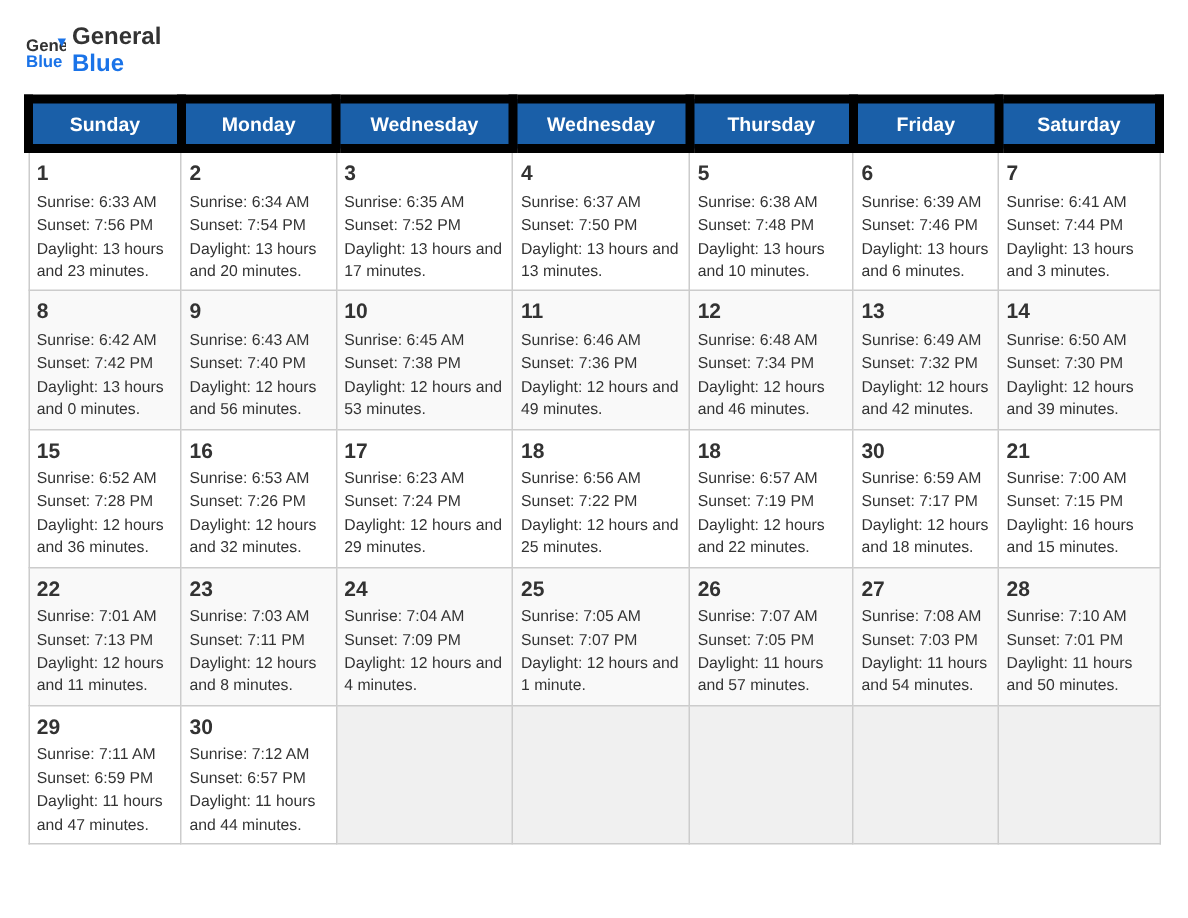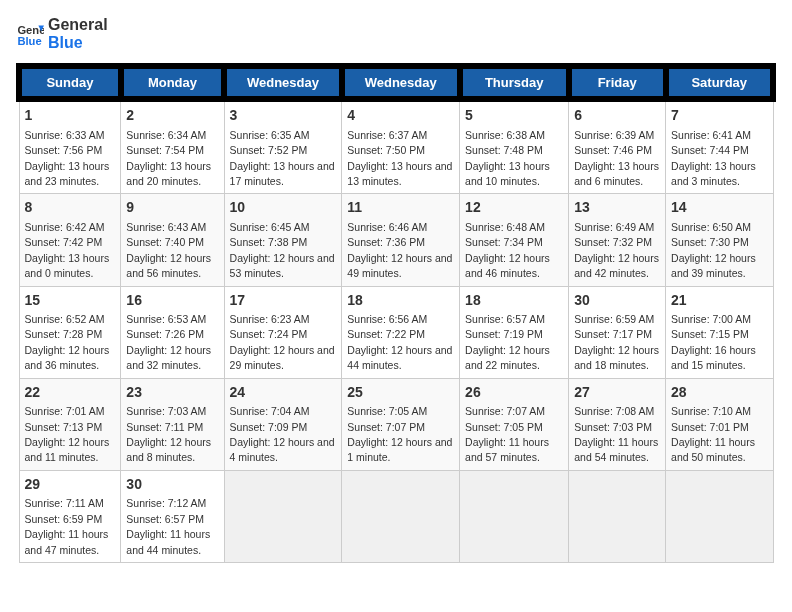--- a/index.html
+++ b/index.html
@@ -180,21 +180,21 @@
         <span class="day-detail">Sunrise: 6:53 AM</span><br>
         <span class="day-detail">Sunset: 7:26 PM</span><br>
         <span class="day-detail">Daylight: 12 hours and 32 minutes.</span></td>
         <td><span class="day-num">17</span>
         <span class="day-detail">Sunrise: 6:23 AM</span><br>
         <span class="day-detail">Sunset: 7:24 PM</span><br>
         <span class="day-detail">Daylight: 12 hours and 29 minutes.</span></td>
         <td><span class="day-num">18</span>
         <span class="day-detail">Sunrise: 6:56 AM</span><br>
         <span class="day-detail">Sunset: 7:22 PM</span><br>
-        <span class="day-detail">Daylight: 12 hours and 44 minutes.</span></td>
+        <span class="day-detail">Daylight: 12 hours and 25 minutes.</span></td>
         <td><span class="day-num">18</span>
         <span class="day-detail">Sunrise: 6:57 AM</span><br>
         <span class="day-detail">Sunset: 7:19 PM</span><br>
         <span class="day-detail">Daylight: 12 hours and 22 minutes.</span></td>
         <td><span class="day-num">30</span>
         <span class="day-detail">Sunrise: 6:59 AM</span><br>
         <span class="day-detail">Sunset: 7:17 PM</span><br>
         <span class="day-detail">Daylight: 12 hours and 18 minutes.</span></td>
         <td><span class="day-num">21</span>
         <span class="day-detail">Sunrise: 7:00 AM</span><br>

